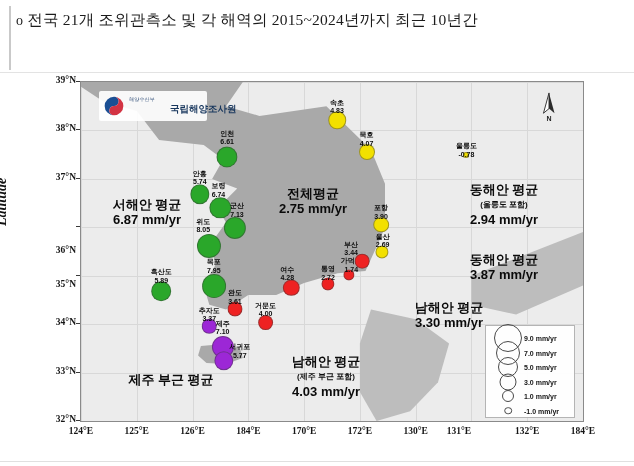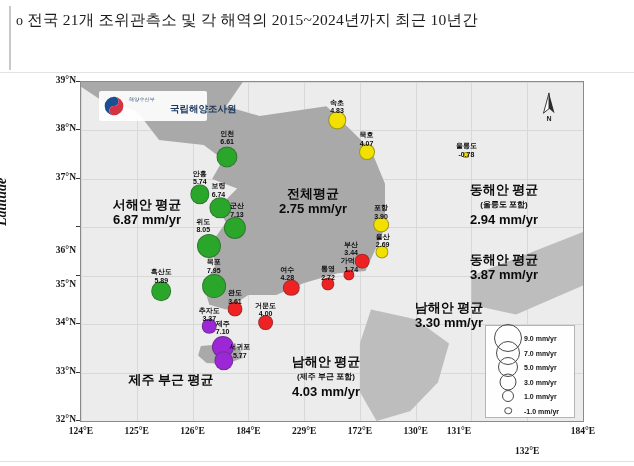--- a/index.html
+++ b/index.html
@@ -179,29 +179,29 @@
     </div>
   <div id="xticks-layer">
       <div class="tick" style="left: 65px; width: 32px; text-align: center; top: 350px;">124°E</div>
       <div class="tickmark" style="top: 341px; height: 5px; width: 1px; left: 81px;"></div>
       <div class="tick" style="left: 120.778px; width: 32px; text-align: center; top: 350px;">125°E</div>
       <div class="tickmark" style="top: 341px; height: 5px; width: 1px; left: 136.778px;"></div>
       <div class="tick" style="left: 176.556px; width: 32px; text-align: center; top: 350px;">126°E</div>
       <div class="tickmark" style="top: 341px; height: 5px; width: 1px; left: 192.556px;"></div>
       <div class="tick" style="left: 232.333px; width: 32px; text-align: center; top: 350px;">184°E</div>
       <div class="tickmark" style="top: 341px; height: 5px; width: 1px; left: 248.333px;"></div>
-      <div class="tick" style="left: 288.111px; width: 32px; text-align: center; top: 350px;">229°E</div>
+      <div class="tick" style="left: 288.111px; width: 32px; text-align: center; top: 350px;">170°E</div>
       <div class="tickmark" style="top: 341px; height: 5px; width: 1px; left: 304.111px;"></div>
       <div class="tick" style="left: 343.889px; width: 32px; text-align: center; top: 350px;">172°E</div>
       <div class="tickmark" style="top: 341px; height: 5px; width: 1px; left: 359.889px;"></div>
       <div class="tick" style="left: 399.667px; width: 32px; text-align: center; top: 350px;">130°E</div>
       <div class="tickmark" style="top: 341px; height: 5px; width: 1px; left: 415.667px;"></div>
       <div class="tick" style="left: 443px; width: 32px; text-align: center; top: 350px;">131°E</div>
       <div class="tickmark" style="top: 341px; height: 5px; width: 1px; left: 471.444px;"></div>
-      <div class="tick" style="left: 511.222px; width: 32px; text-align: center; top: 350px; margin-top: 20px;">132°E</div>
+      <div class="tick" style="left: 511.222px; width: 32px; text-align: center; top: 350px;">132°E</div>
       <div class="tickmark" style="top: 341px; height: 5px; width: 1px; left: 527.222px;"></div>
       <div class="tick" style="left: 567px; width: 32px; text-align: center; top: 350px;">184°E</div>
       <div class="tickmark" style="top: 341px; height: 5px; width: 1px; left: 583px;"></div>
     </div>
 
   <div id="plot">
     <div id="grid-layer">
         <div class="gridline v" style="left: 0px;"></div>
         <div class="gridline v" style="left: 55.7778px;"></div>
         <div class="gridline v" style="left: 111.556px;"></div>

